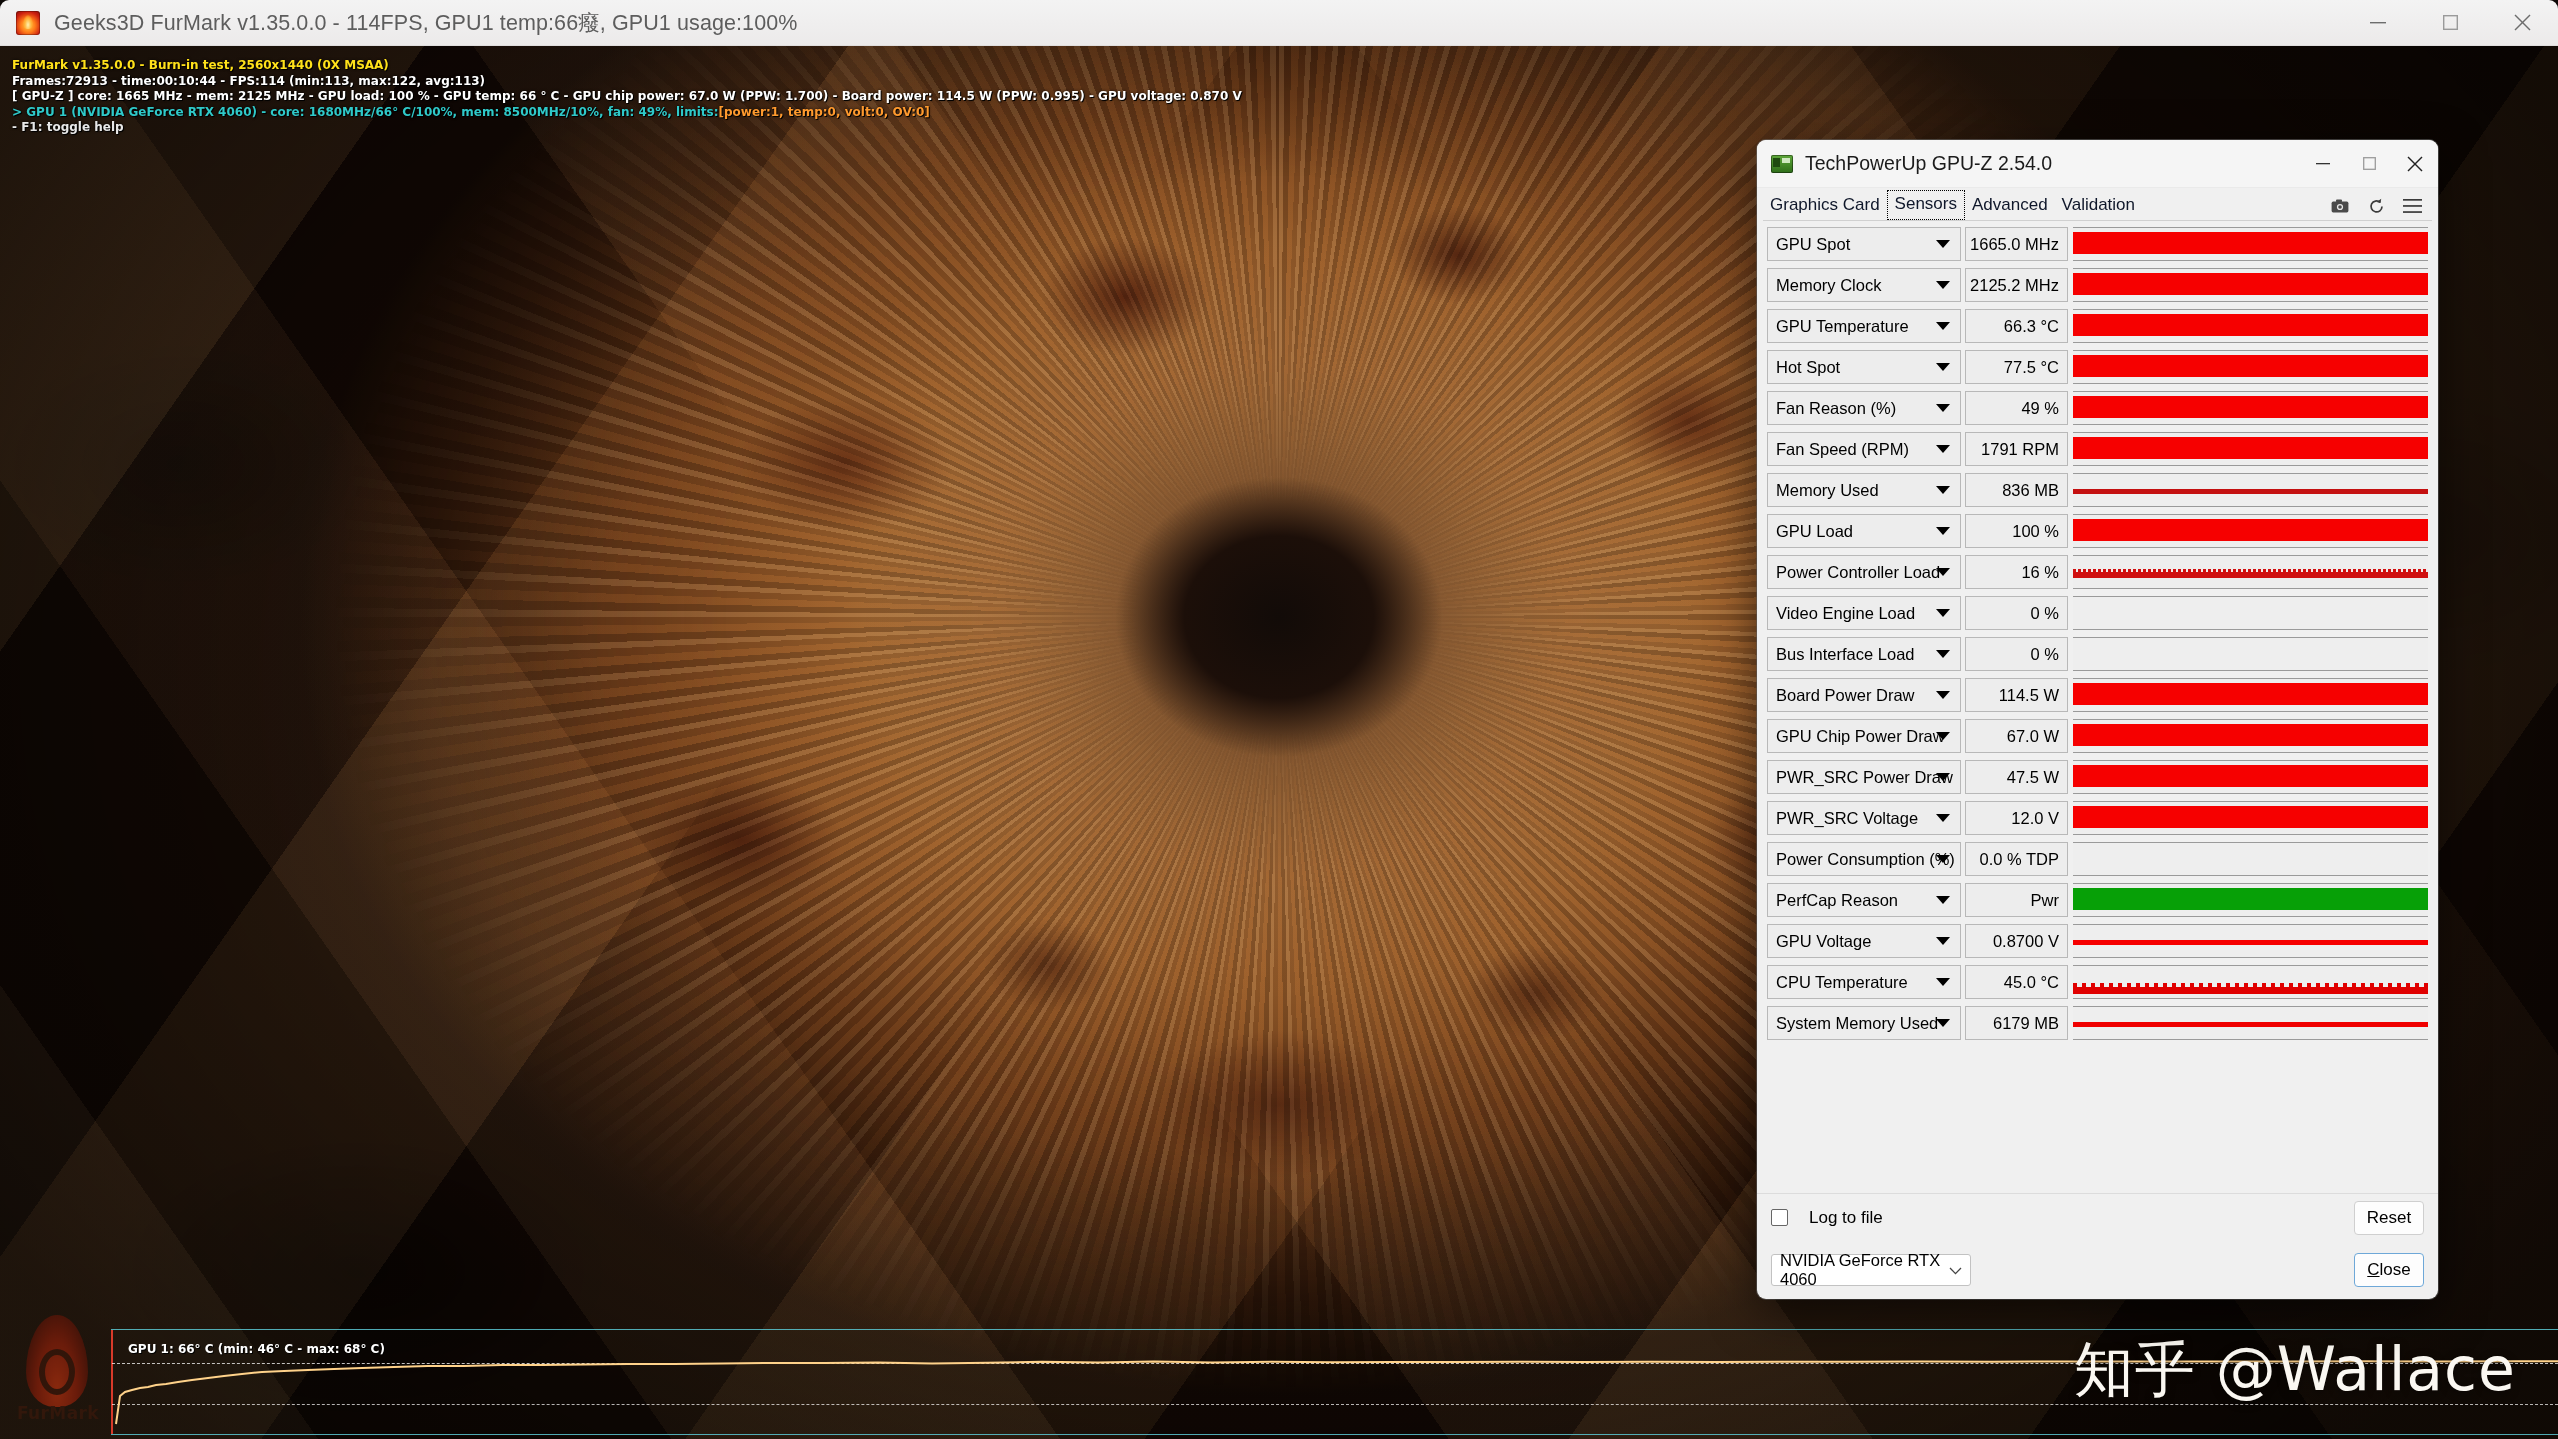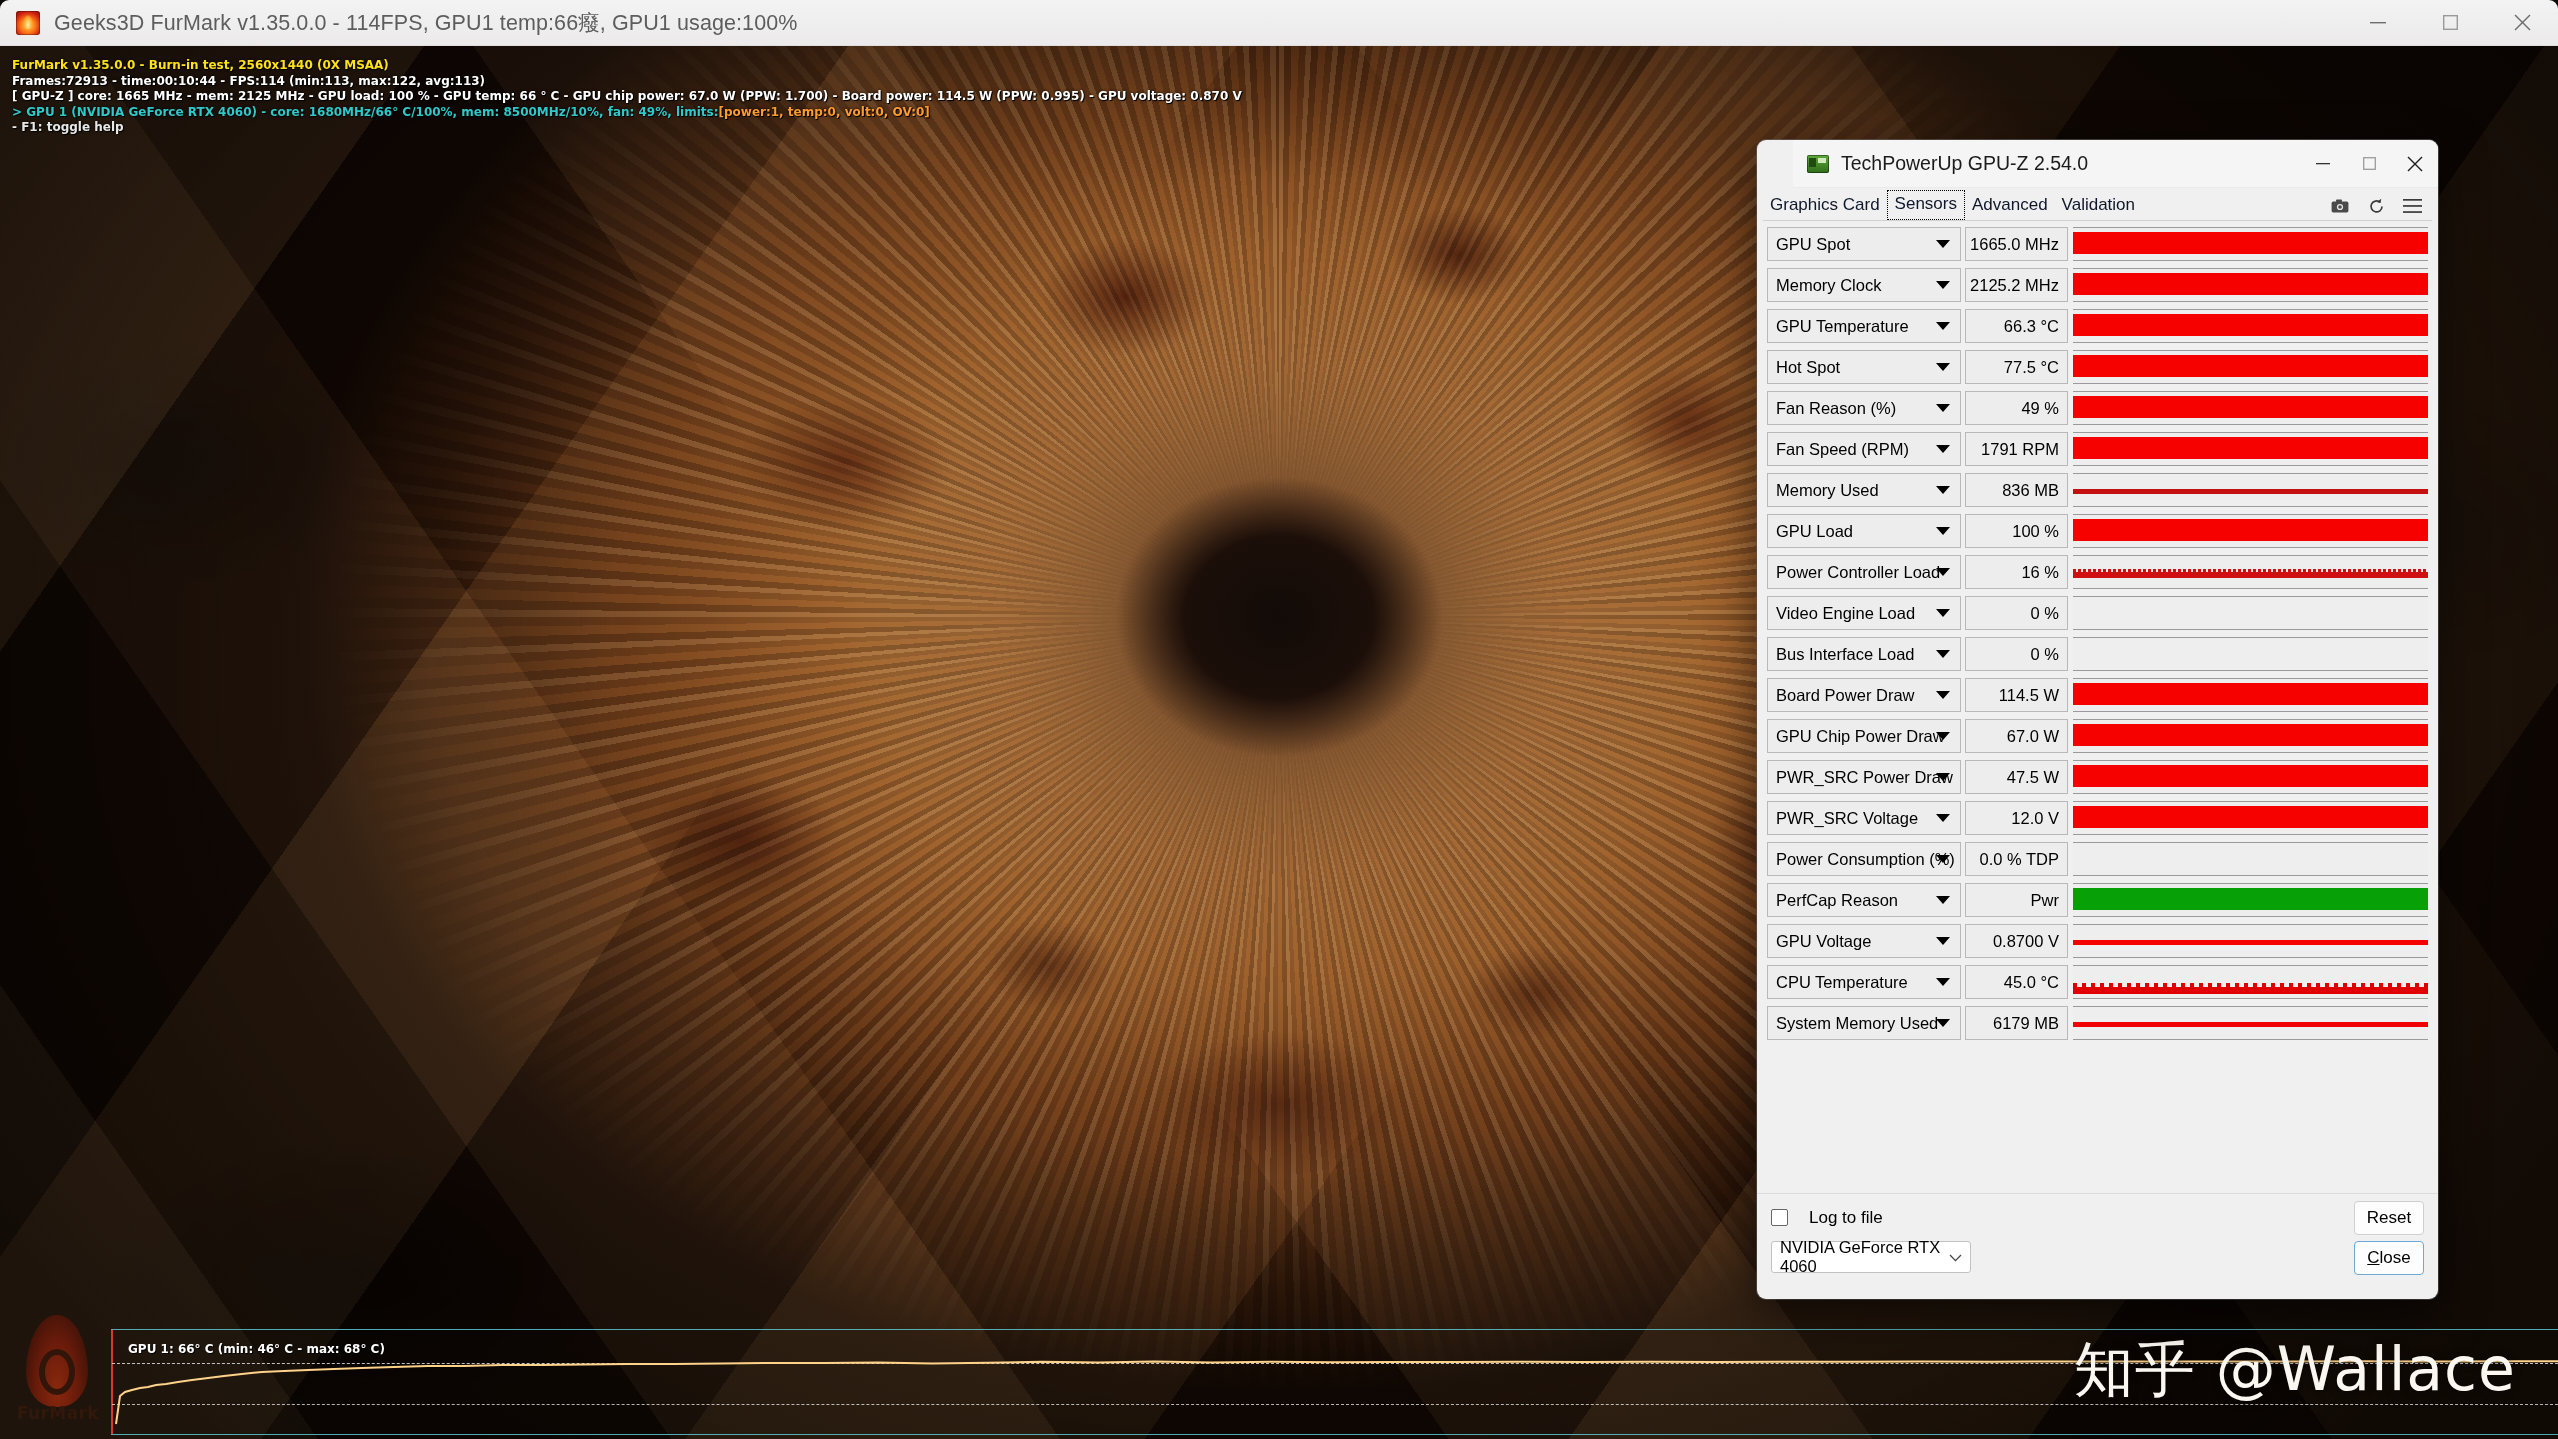--- a/index.html
+++ b/index.html
@@ -182,21 +182,20 @@
     width: 681px; height: 1159px;
     background: #f0f0f0;
     border-radius: 9px;
     box-shadow: 0 14px 46px rgba(0,0,0,.55), 0 0 0 1px rgba(120,120,120,.55);
     overflow: hidden;
     font-size: 17px; color: #000;
   }
   #gpuz-titlebar{
     height: 48px; background: #f5f5f5; display:flex; align-items:center;
     border-bottom: 1px solid #eaeaea;
-    margin-left: 36px;
   }
   #gpuz-appicon{
     width:22px; height:18px; margin-left:14px; margin-right:12px; flex:none;
     background: linear-gradient(#5fa93b,#2e6d19);
     border-radius:2px; position:relative;
     box-shadow: inset 0 0 0 1px rgba(0,0,0,.4);
   }
   #gpuz-appicon::before{
     content:""; position:absolute; left:2px; top:3px; width:7px; height:9px; background:#1f4a10;
   }
@@ -277,21 +276,21 @@
     width:17px; height:17px; border:1px solid #666; background:#fff; border-radius:2px;
   }
   #log-label{ font-size:17px; }
   #reset-btn{
     margin-left:auto; width:70px; height:34px; background:#fdfdfd;
     border:1px solid #cfcfcf; border-radius:4px;
     display:flex; align-items:center; justify-content:center; font-size:17px;
   }
   #gpuz-footer{
     position:absolute; left:0; right:0; bottom:0; height:58px;
-    display:flex; align-items:flex-start; padding: 0 14px;
+    display:flex; align-items:center; padding: 0 14px;
   }
   #gpu-select{
     width: 200px; height:32px; background:#fff; border:1px solid #c2c2c2; border-radius:3px;
     display:flex; align-items:center; padding: 0 8px; font-size:16.5px; position:relative;
   }
   #gpu-select .chev{
     margin-left:auto; font-size:13px; color:#444;
   }
   #close-btn{
     margin-left:auto; width:70px; height:34px; background:#fdfdfd;

